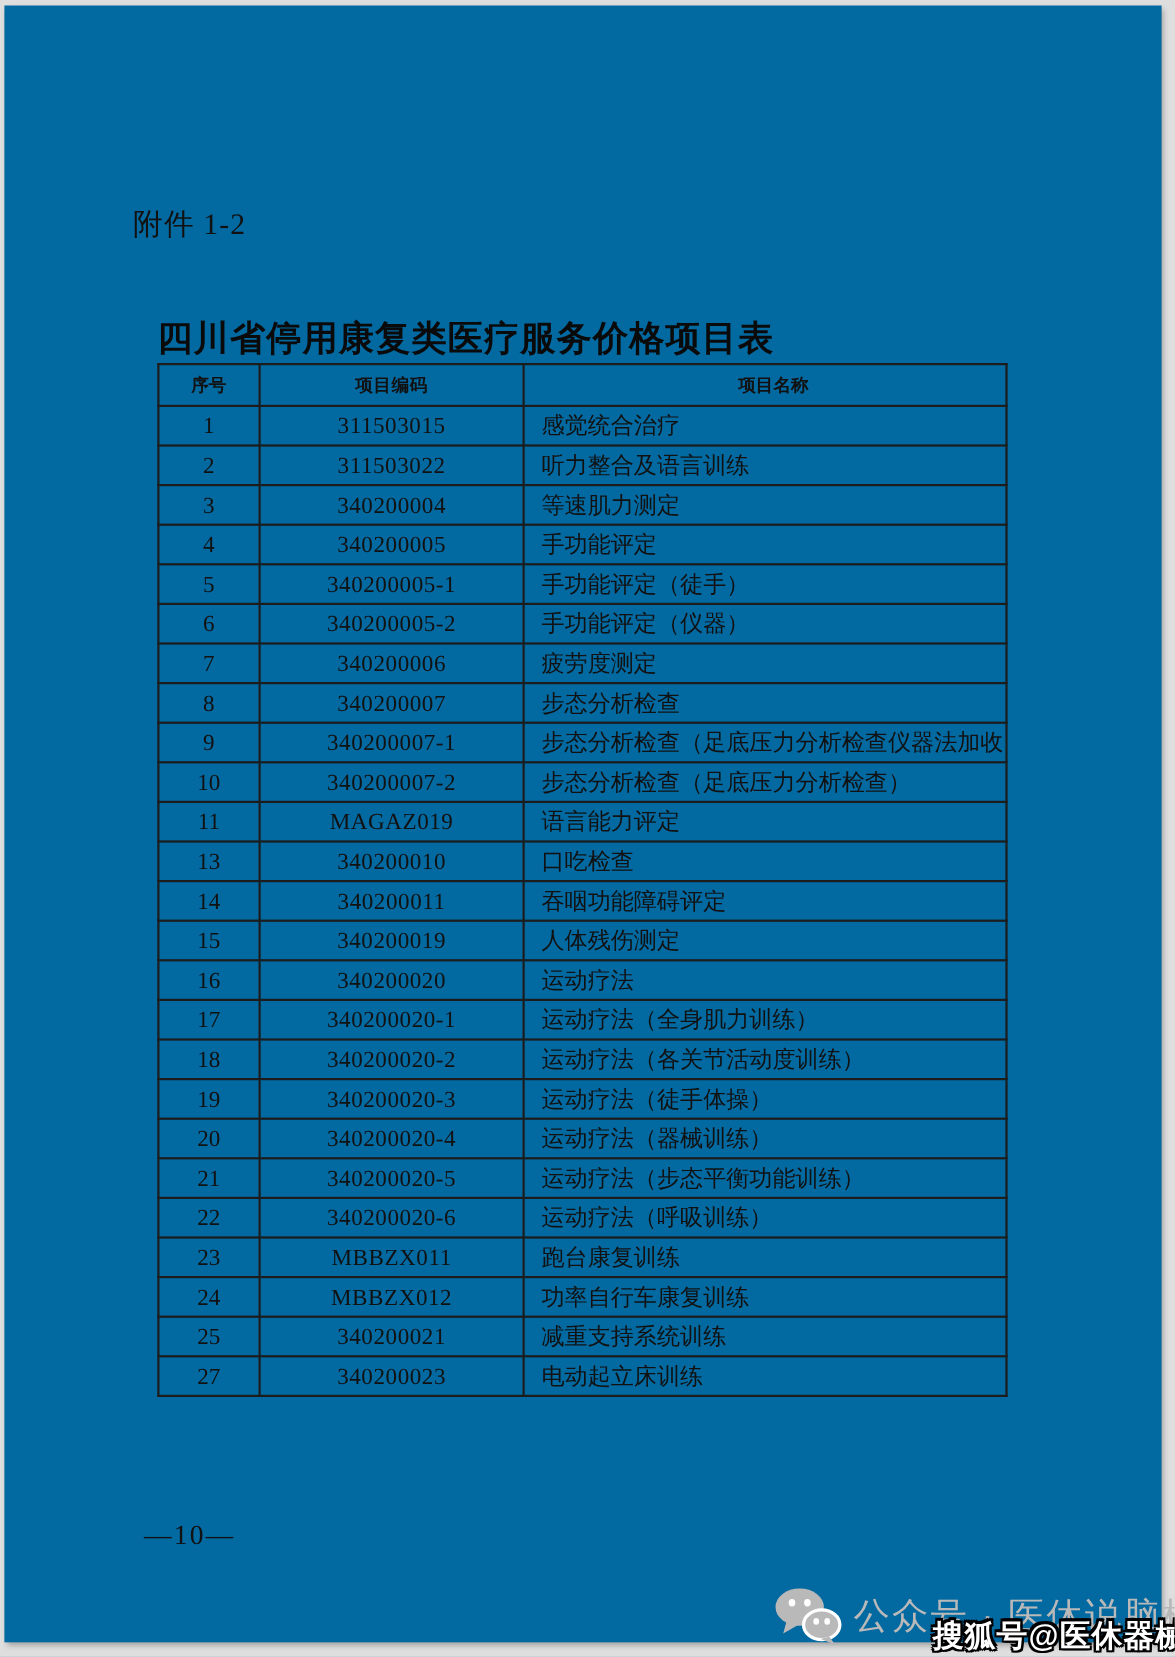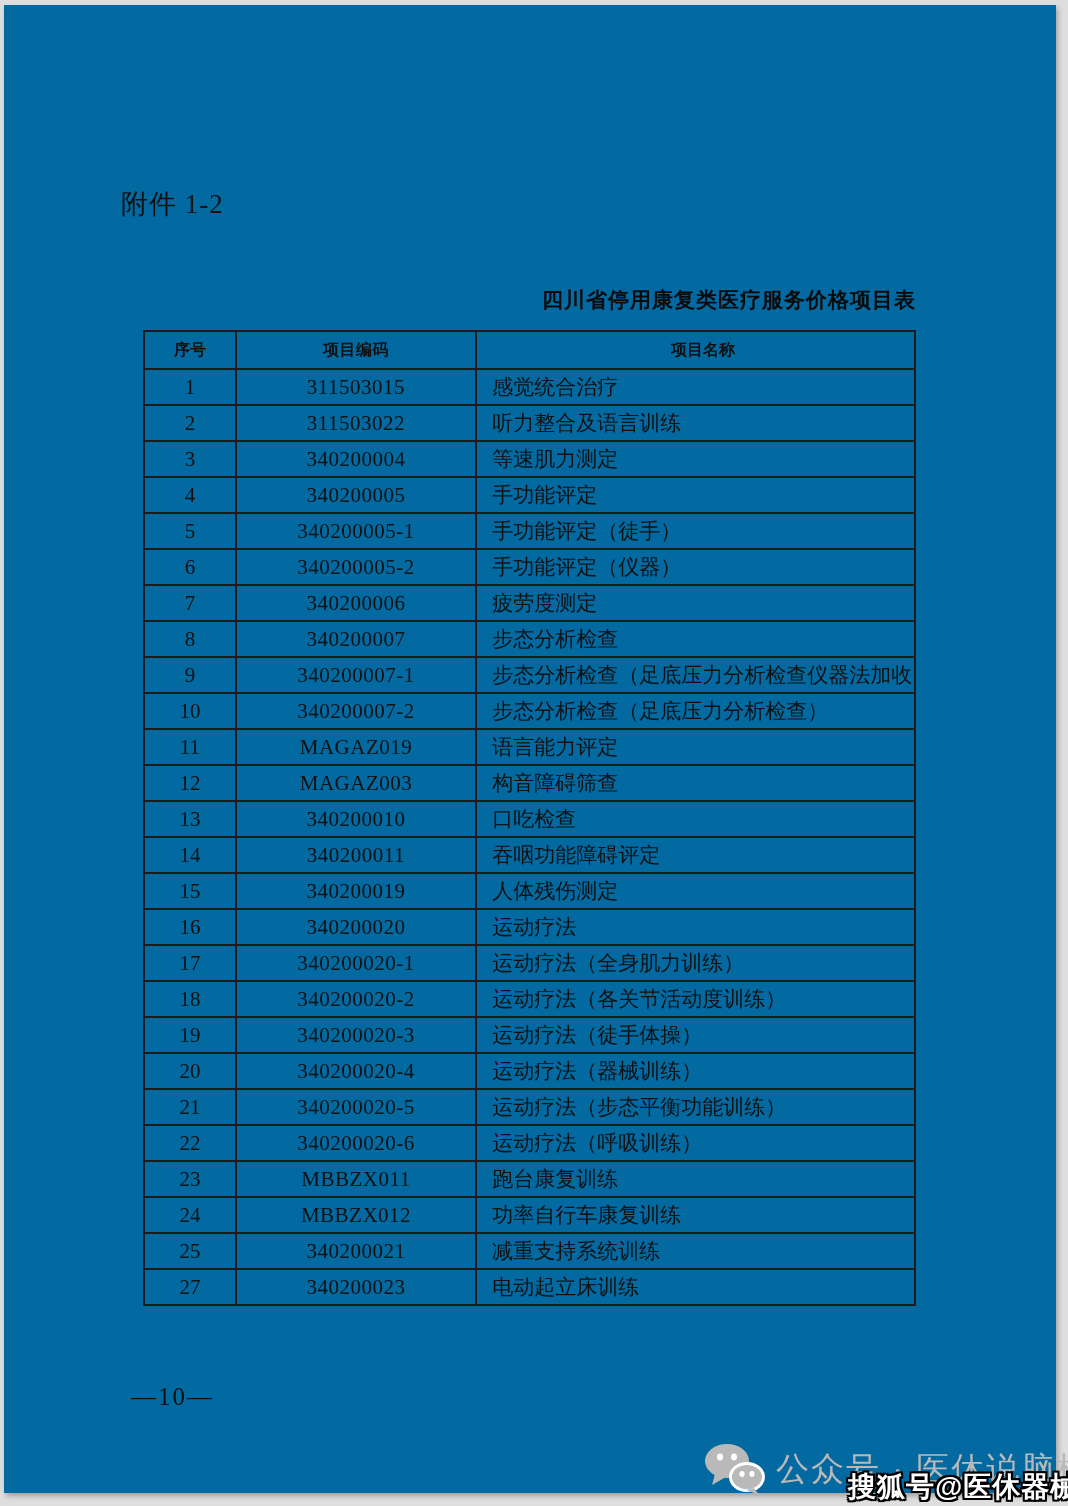--- a/index.html
+++ b/index.html
@@ -29,22 +29,22 @@
     top: 181px;
     font-size: 27px;
     color: #111;
     letter-spacing: 1px;
   }
   .doc-title {
     position: absolute;
     left: 139px;
     top: 281px;
     width: 773px;
-    text-align: right;
-    font-size: 21px;
+    text-align: left;
+    font-size: 32px;
     font-weight: 700;
     color: #0a0a0a;
     letter-spacing: 1px;
     white-space: nowrap;
   }
   table.price-table {
     position: absolute;
     left: 139px;
     top: 325px;
     width: 773px;
@@ -174,25 +174,20 @@
           </tr>
           <tr>
             <td class="col-index">10</td>
             <td class="col-code">340200007-2</td>
             <td class="col-name">步态分析检查（足底压力分析检查）</td>
           </tr>
           <tr>
             <td class="col-index">11</td>
             <td class="col-code">MAGAZ019</td>
             <td class="col-name">语言能力评定</td>
-          </tr>
-          <tr>
-            <td class="col-index">12</td>
-            <td class="col-code">MAGAZ003</td>
-            <td class="col-name">构音障碍筛查</td>
           </tr>
           <tr>
             <td class="col-index">13</td>
             <td class="col-code">340200010</td>
             <td class="col-name">口吃检查</td>
           </tr>
           <tr>
             <td class="col-index">14</td>
             <td class="col-code">340200011</td>
             <td class="col-name">吞咽功能障碍评定</td>

